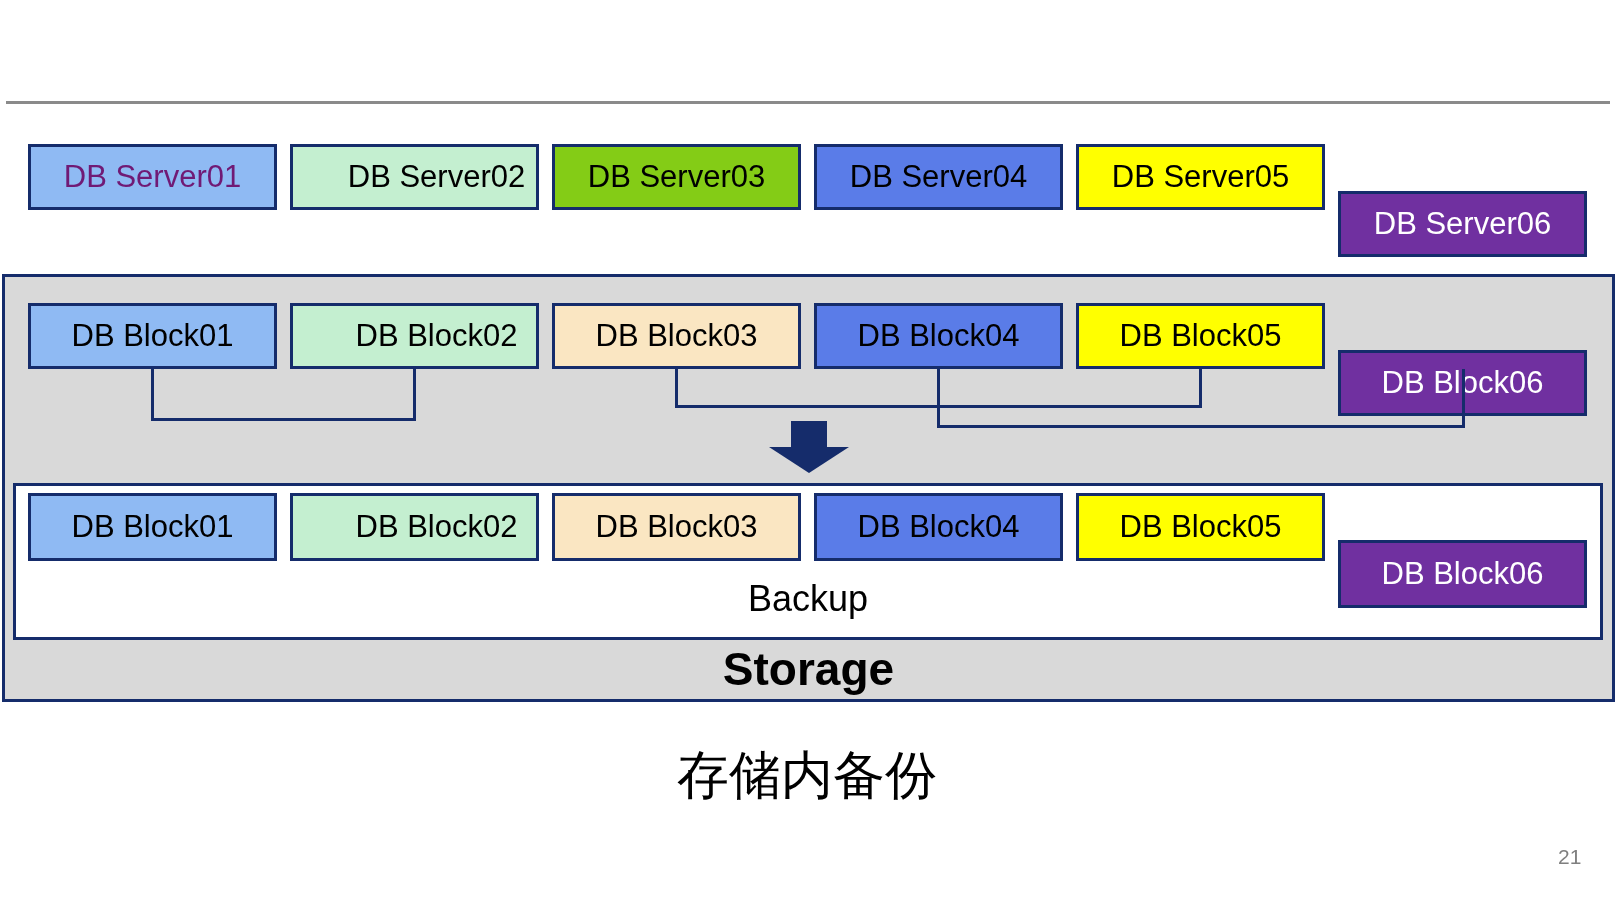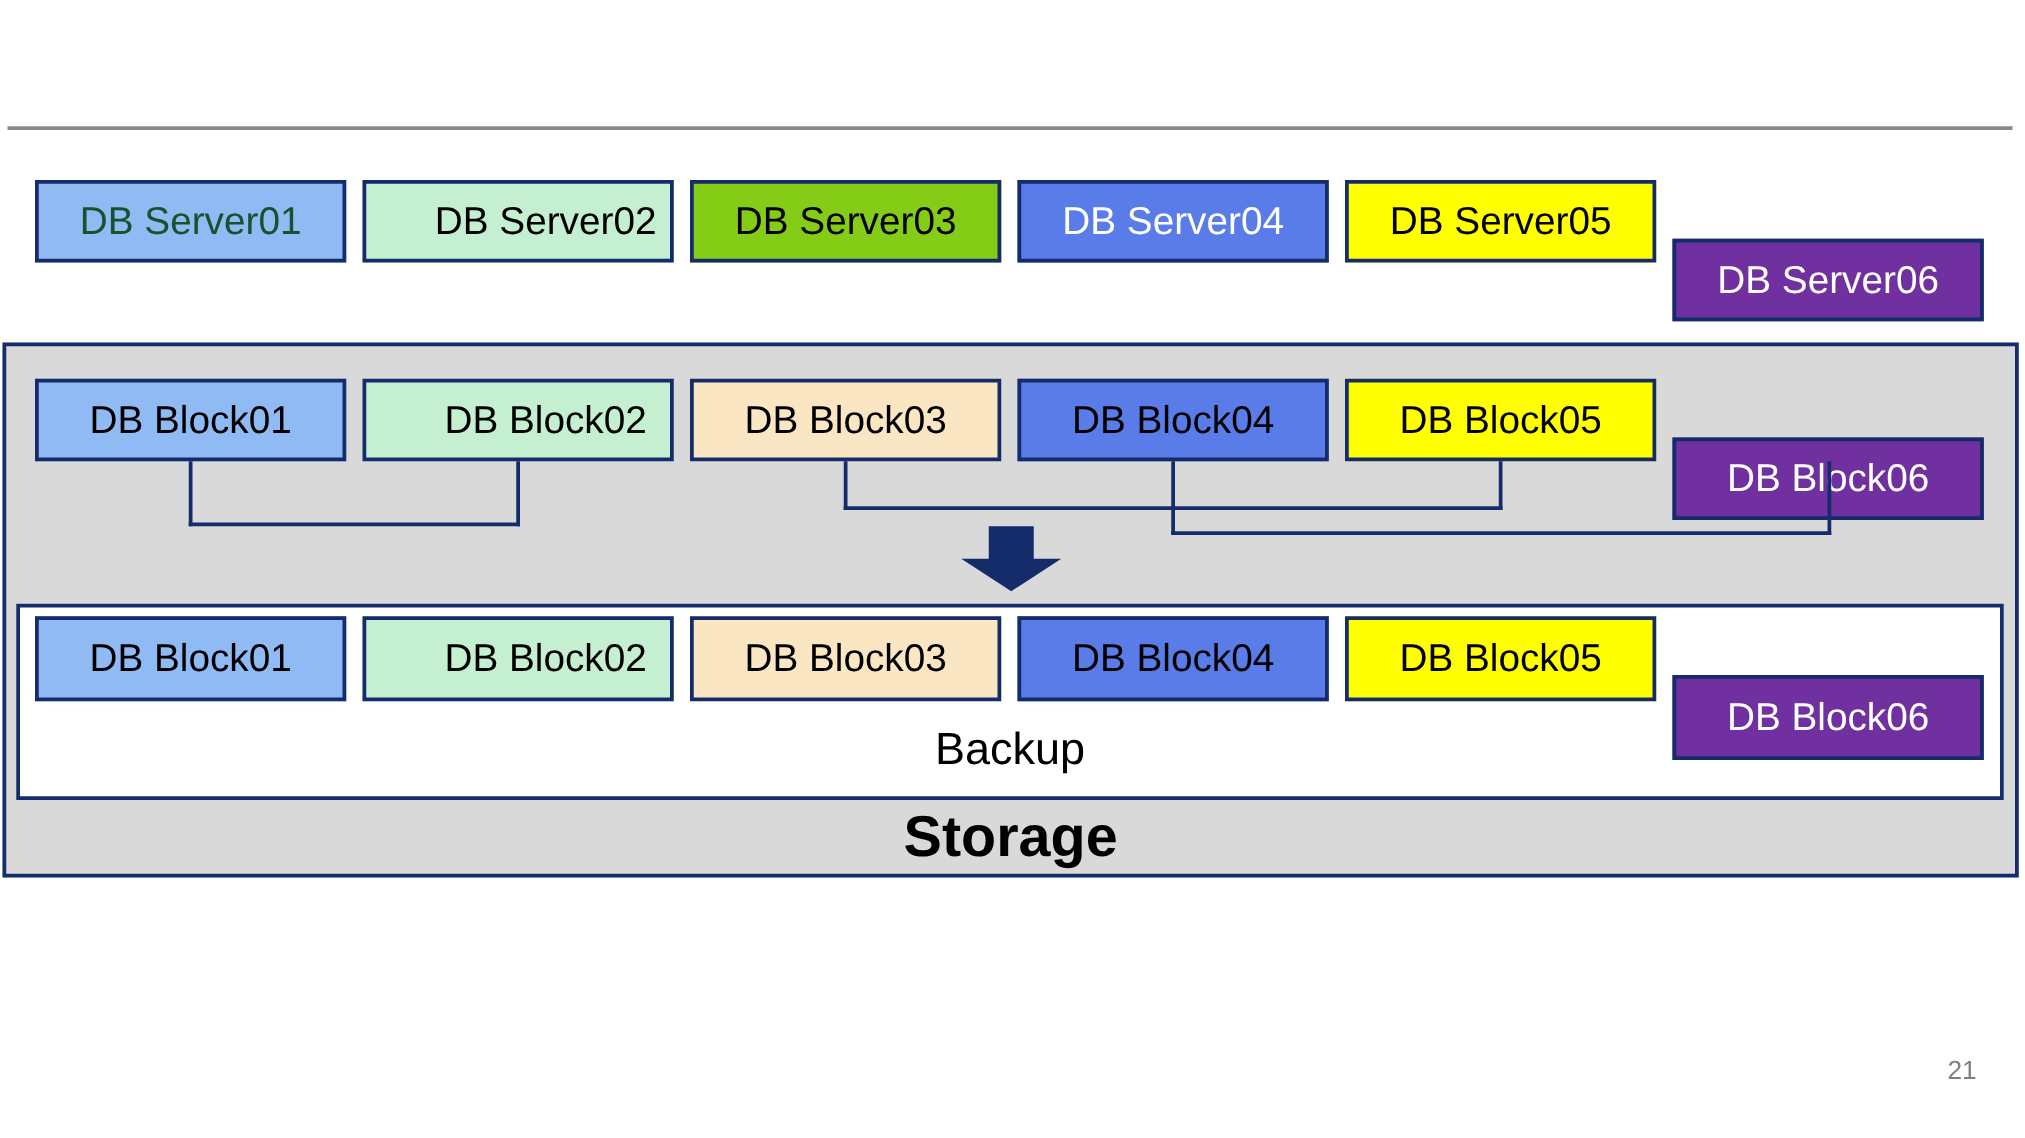--- a/index.html
+++ b/index.html
@@ -74,24 +74,24 @@
   }
 </style>
 </head>
 <body>
 
 <div id="slide">
 
   <div class="title-rule"></div>
 
   <div class="server-row">
-    <div class="box c0" style="background: rgb(143, 186, 243); color: #14532d;">DB Server01</div>
+    <div class="box c0" style="background: rgb(143, 186, 243); color: #701a75;">DB Server01</div>
     <div class="box c1" style="background: rgb(196, 239, 208); color: rgb(0, 0, 0);">DB Server02</div>
     <div class="box c2" style="background: #84cc16; color: rgb(0, 0, 0);">DB Server03</div>
-    <div class="box c3" style="background: rgb(90, 124, 232); color: #ffffff;">DB Server04</div>
+    <div class="box c3" style="background: rgb(90, 124, 232); color: #000000;">DB Server04</div>
     <div class="box c4" style="background: rgb(255, 255, 0); color: rgb(0, 0, 0);">DB Server05</div>
     <div class="box c5" style="background: rgb(112, 48, 160); color: rgb(255, 255, 255);">DB Server06</div>
   </div>
 
   <div class="storage-container"></div>
 
   <div class="upper-row">
     <div class="box c0" style="background: rgb(143, 186, 243); color: rgb(0, 0, 0);">DB Block01</div>
     <div class="box c1" style="background: rgb(196, 239, 208); color: rgb(0, 0, 0);">DB Block02</div>
     <div class="box c2" style="background: rgb(250, 230, 194); color: rgb(0, 0, 0);">DB Block03</div>
@@ -123,17 +123,18 @@
     <div class="box c2" style="background: rgb(250, 230, 194); color: rgb(0, 0, 0);">DB Block03</div>
     <div class="box c3" style="background: rgb(90, 124, 232); color: rgb(0, 0, 0);">DB Block04</div>
     <div class="box c4" style="background: rgb(255, 255, 0); color: rgb(0, 0, 0);">DB Block05</div>
     <div class="box c5" style="background: rgb(112, 48, 160); color: rgb(255, 255, 255);">DB Block06</div>
   </div>
 
   <div class="backup-label">Backup</div>
   <div class="storage-label">Storage</div>
 
   <div class="caption">
+    <div>存储内备份</div>
   </div>
 
   <div class="page-number">21</div>
 
 </div>
 
 </body></html>

